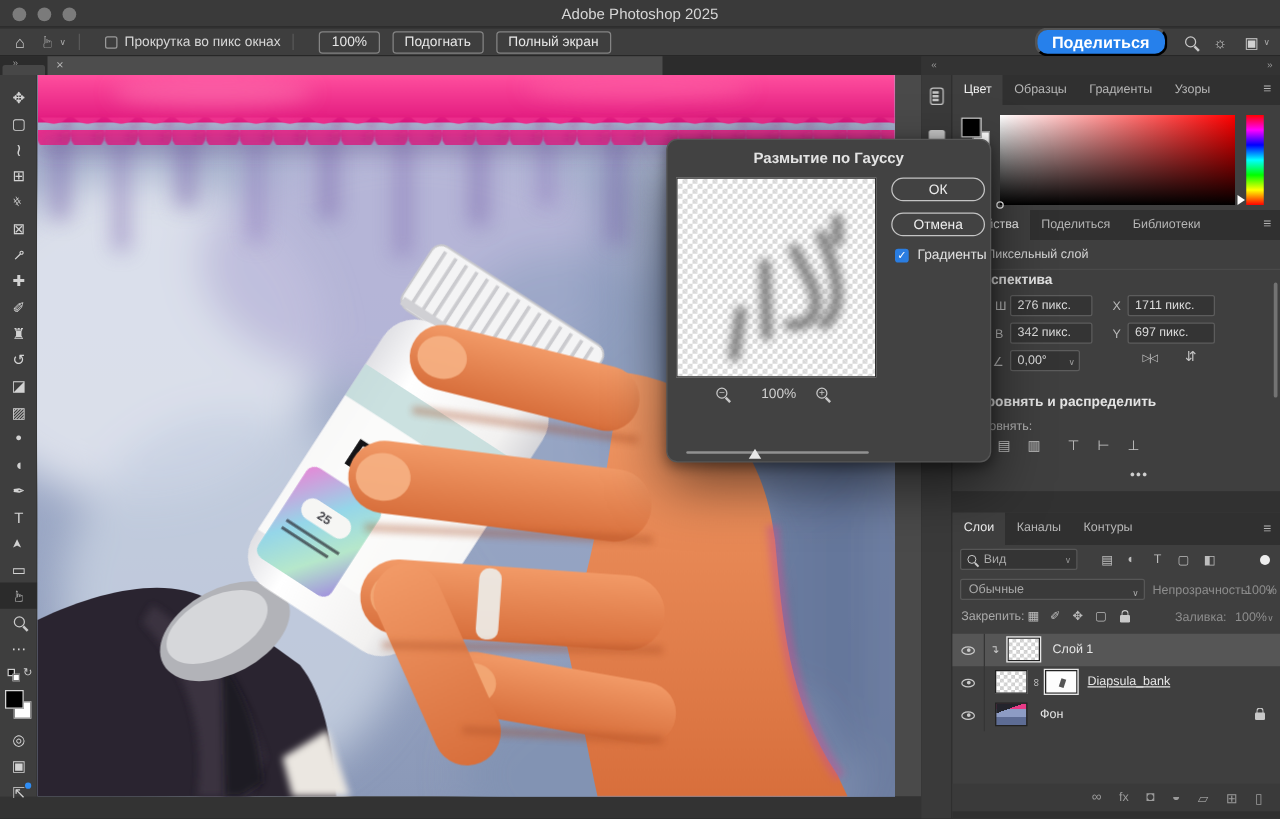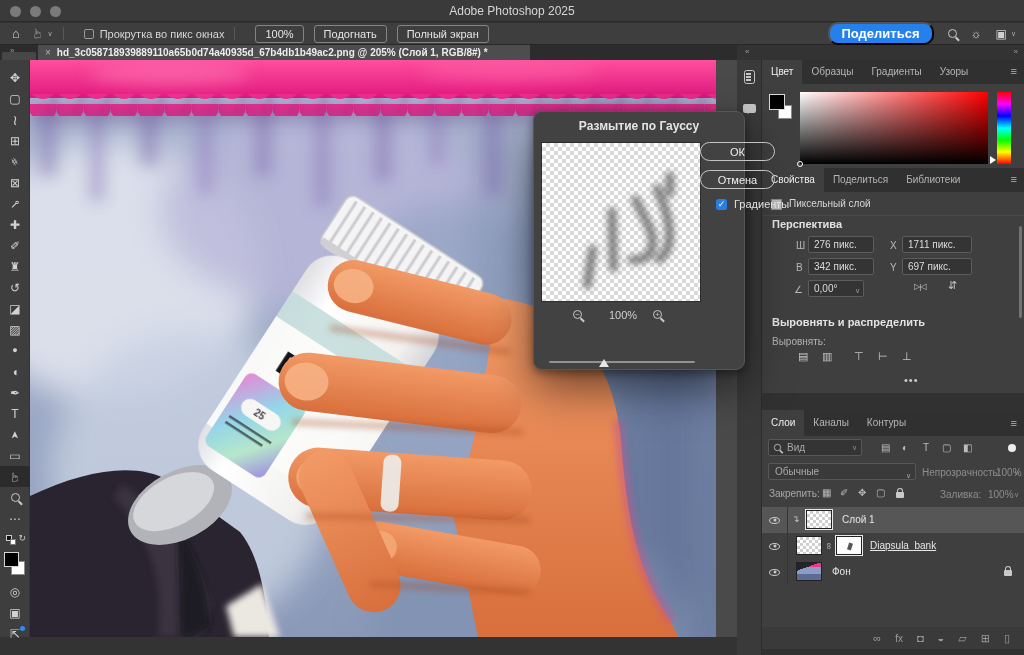--- a/index.html
+++ b/index.html
@@ -128,36 +128,36 @@
   .thumb.photo{background:linear-gradient(160deg,#23242c 0 30%,transparent 30%),linear-gradient(180deg,#e83a86 0 24%,#8d9cc4 24% 62%,#5d6c94 62% 100%);}
   .layer-name{position:absolute;top:7px;font-size:10px;color:#e6e6e6;}
   .clip-ind{position:absolute;left:30px;top:7px;font-size:9px;color:#c9c9c9;}
   .chain{position:absolute;left:64px;top:8px;font-size:9px;color:#c9c9c9;display:inline-block;transform:rotate(90deg);}
   .lp-bottom{position:absolute;left:0;right:0;bottom:6px;height:22px;background:#3a3a3a;display:flex;align-items:center;justify-content:flex-end;}
   .lpb-ico{font-size:11px;color:#9b9b9b;margin-right:14px;}
   .lpb-ico.fx{font-size:10px;}
   .lp-strip{position:absolute;left:0;right:0;bottom:0;height:6px;background:#303030;}
 
   
-  .dialog{position:absolute;left:533px;top:111px;width:212px;height:259px;background:#424242;border:1px solid #565656;border-radius:9px;box-shadow:0 18px 45px rgba(0,0,0,.55),0 3px 10px rgba(0,0,0,.4);z-index:100;}
+  .dialog{position:absolute;left:533px;top:111px;width:260px;height:259px;background:#424242;border:1px solid #565656;border-radius:9px;box-shadow:0 18px 45px rgba(0,0,0,.55),0 3px 10px rgba(0,0,0,.4);z-index:100;}
   .dlg-title{position:absolute;top:7px;left:0;right:0;text-align:center;font-size:12px;font-weight:bold;color:#e4e4e4;}
   .preview{position:absolute;left:7px;top:30px;width:160px;height:160px;border:1px solid #2e2e2e;background-color:#fff;background-image:linear-gradient(45deg,#d9d9d9 25%,transparent 25%,transparent 75%,#d9d9d9 75%),linear-gradient(45deg,#d9d9d9 25%,transparent 25%,transparent 75%,#d9d9d9 75%);background-size:8px 8px;background-position:0 0,4px 4px;overflow:hidden;}
   .zoomrow{position:absolute;left:7px;top:197px;width:160px;height:14px;}
   .zr-out{position:absolute;left:32px;top:1px;}
   .zr-val{position:absolute;left:60px;top:0;width:44px;text-align:center;font-size:11px;color:#d0d0d0;}
   .zr-in{position:absolute;left:112px;top:1px;}
   .radrow{position:absolute;left:0;top:219px;height:16px;width:175px;}
   .rad-label{position:absolute;left:15px;top:1px;font-size:11px;color:#e0e0e0;}
   .rad-input{position:absolute;left:57px;top:0;width:42px;height:15px;background:#1e1e1e;border:1px solid #4a8cf7;border-radius:1px;line-height:13px;}
   .rad-input span{background:#3a6fd8;color:#fff;font-size:10px;padding:0 2px;margin-left:1px;}
   .rad-units{position:absolute;left:108px;top:1px;font-size:11px;color:#e0e0e0;}
   .slider{position:absolute;left:15px;top:247px;width:146px;height:10px;}
   .sl-track{position:absolute;left:0;top:2px;width:146px;height:2px;background:#919191;border-radius:1px;}
   .sl-thumb{position:absolute;left:50px;top:0px;width:0;height:0;border-left:5px solid transparent;border-right:5px solid transparent;border-bottom:8px solid #e6e6e6;}
-  .dlg-btn{position:absolute;left:166px;width:75px;height:19px;border:1.5px solid #c4c4c4;border-radius:10px;color:#ededed;font-size:11px;line-height:16px;background:transparent;}
+  .dlg-btn{position:absolute;left:179px;width:75px;height:19px;border:1.5px solid #c4c4c4;border-radius:10px;color:#ededed;font-size:11px;line-height:16px;background:transparent;}
   .dlg-ok{top:30px;}
   .dlg-cancel{top:58px;}
   .dlg-chk{position:absolute;left:182px;top:87px;width:11px;height:11px;background:#2a7de1;border-radius:2.5px;color:#fff;font-size:9px;line-height:11px;text-align:center;}
   .dlg-chk-label{position:absolute;left:200px;top:86px;font-size:11px;color:#e0e0e0;}
 </style>
 </head>
 <body>
 
 <div class="app">
 
@@ -184,21 +184,20 @@
     <span class="ob-right">☼</span>
     <span class="ob-right">▣</span>
     <span class="chev" style="margin-right:8px">∨</span>
   </div>
 
   <div class="tabstrip">
     <span class="strip-chev">»</span>
     <span class="strip-stub"></span>
     <div class="doc-tab">
       <span class="doc-close">×</span>
-      <span class="doc-title">hd_3c058718939889110a65b0d74a40935d_67b4db1b49ac2.png @ 205% (Слой 1, RGB/8#) *</span>
     </div>
   </div>
 
   <div class="workarea">
 
     <div class="toolbar">
       <div class="tool">
           <span>✥</span>
         </div>
       <div class="tool">

